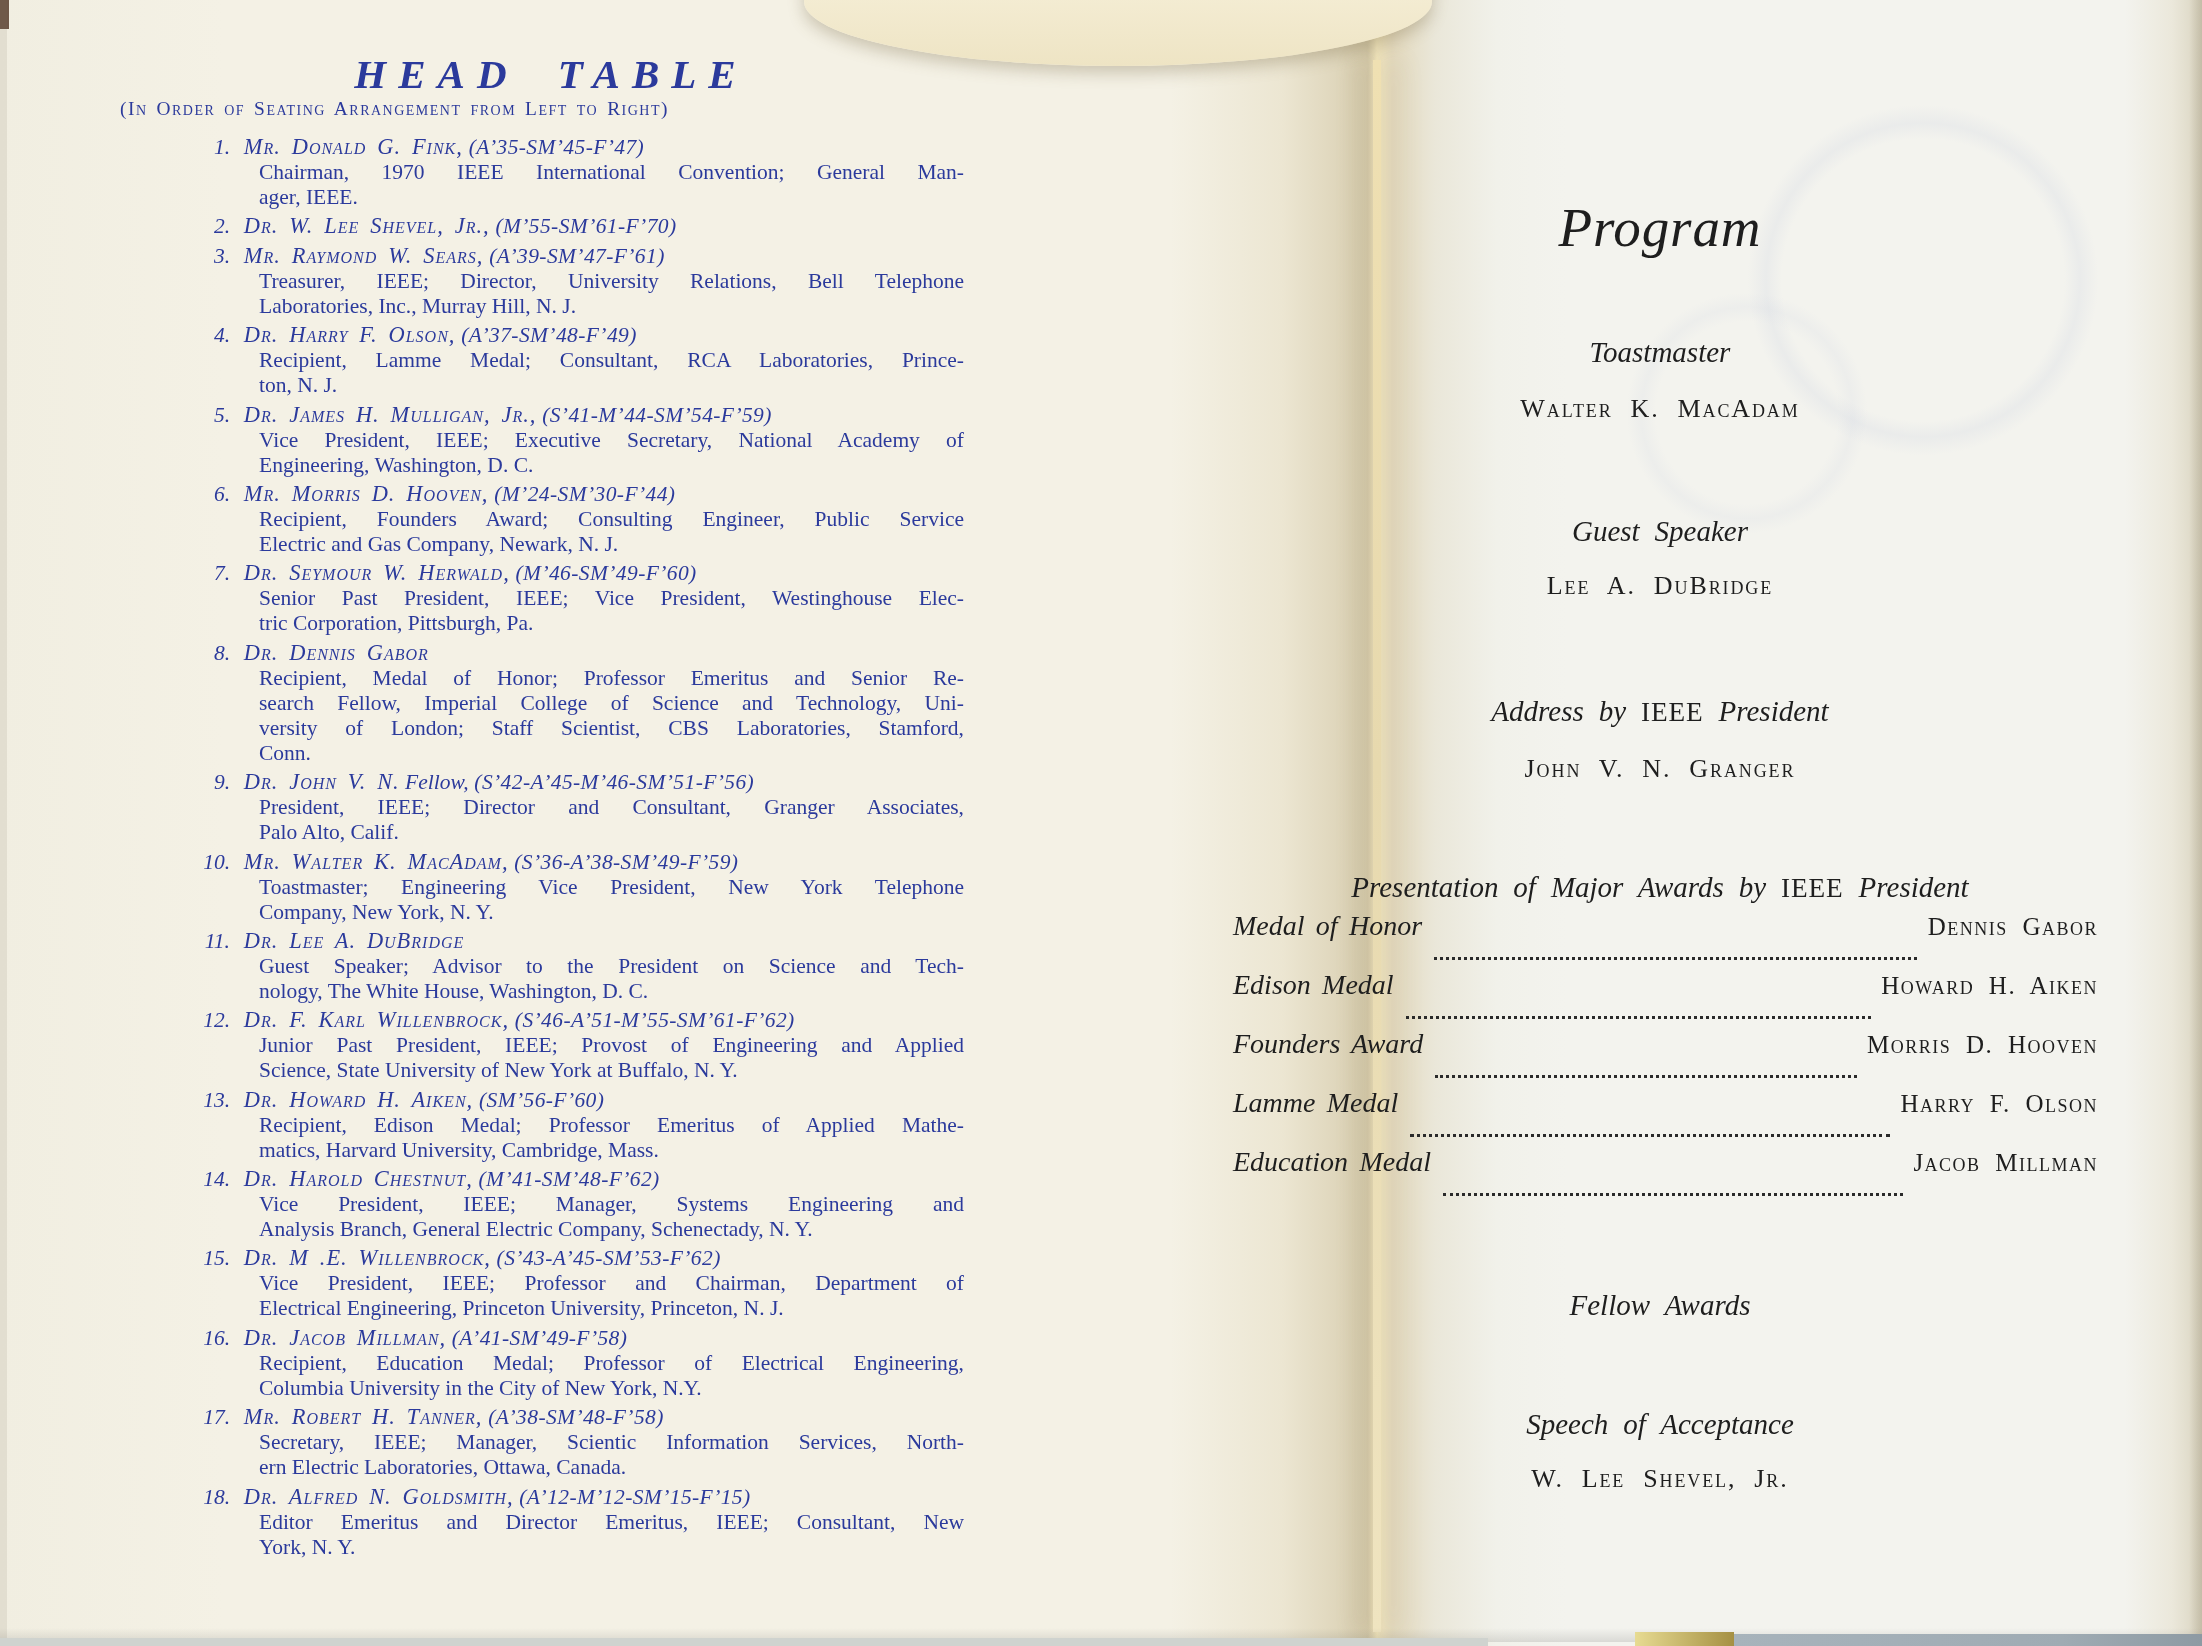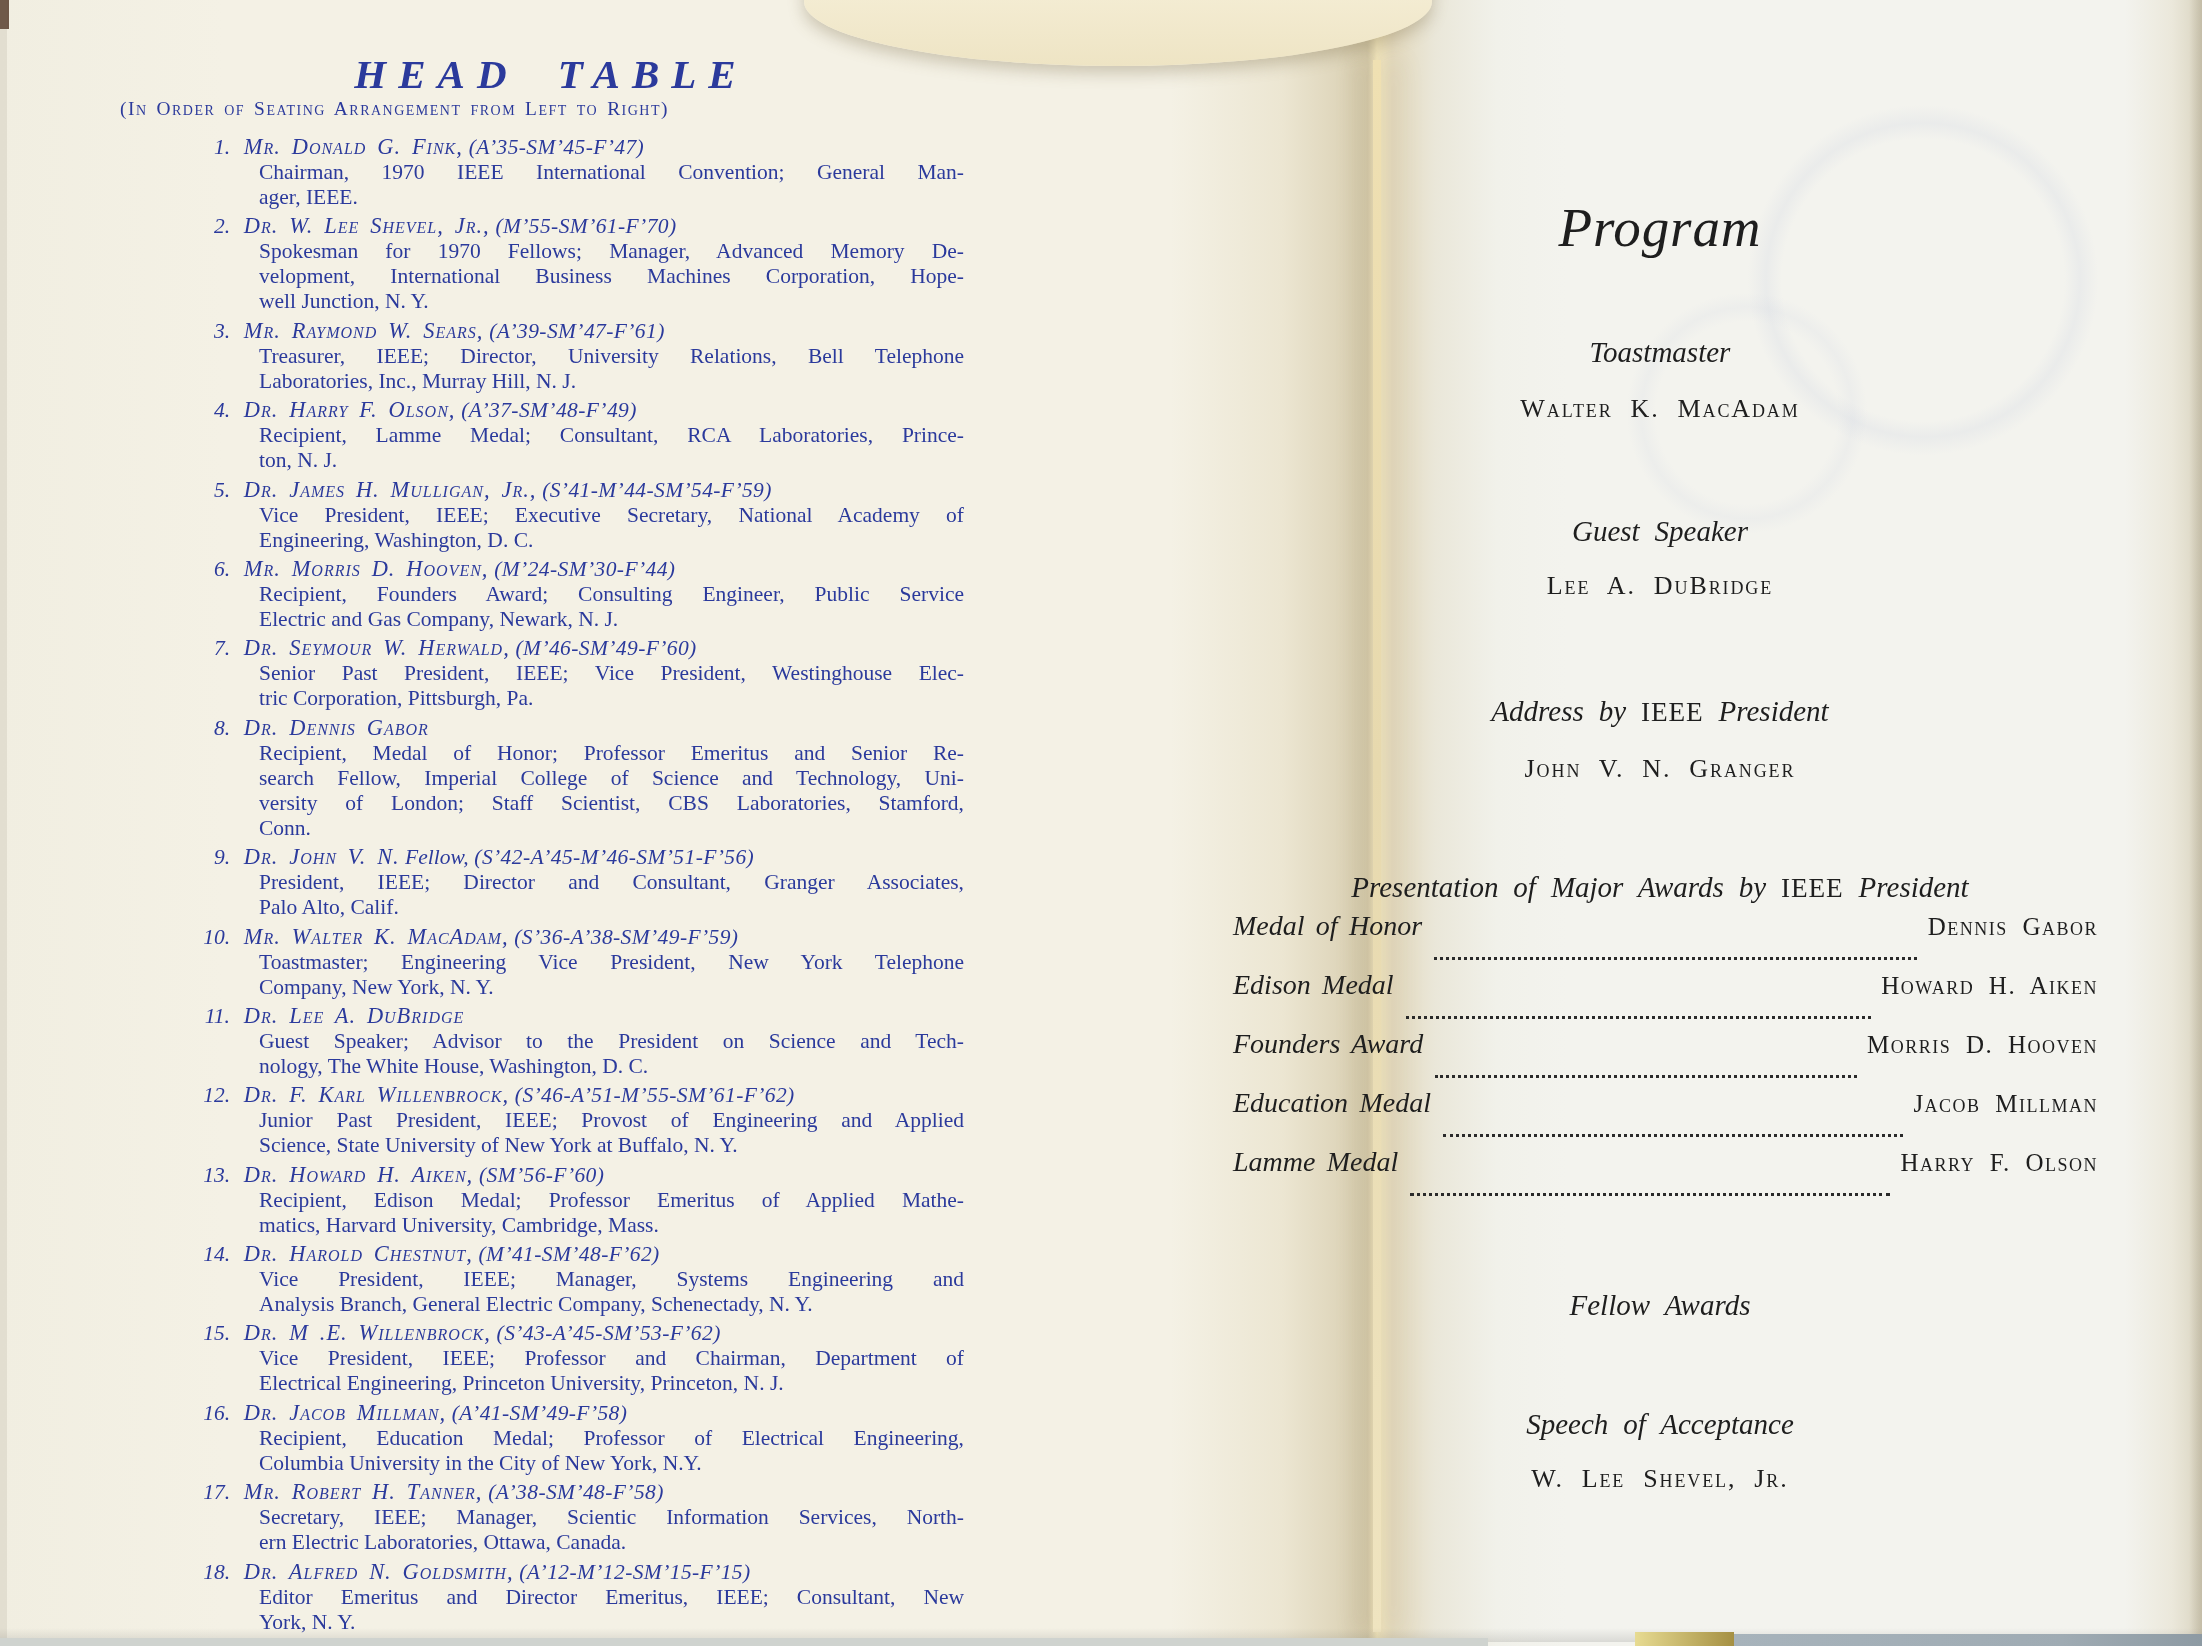--- a/index.html
+++ b/index.html
@@ -85,25 +85,20 @@
   <div class="entry">
     <div class="nline"><span class="num">1.</span><span class="nm">Mr. Donald G. Fink,</span><span class="nm-plain"></span><span class="gr">&nbsp;(A’35-SM’45-F’47)</span></div>
     <div class="desc">
             <div class="dl">Chairman, 1970 IEEE International Convention; General Man-</div>
             <div class="dl last">ager, IEEE.</div>
           </div>
   </div>
 
   <div class="entry">
     <div class="nline"><span class="num">2.</span><span class="nm">Dr. W. Lee Shevel, Jr.,</span><span class="nm-plain"></span><span class="gr">&nbsp;(M’55-SM’61-F’70)</span></div>
-    <div class="desc">
-            <div class="dl">Spokesman for 1970 Fellows; Manager, Advanced Memory De-</div>
-            <div class="dl">velopment, International Business Machines Corporation, Hope-</div>
-            <div class="dl last">well Junction, N. Y.</div>
-          </div>
   </div>
 
   <div class="entry">
     <div class="nline"><span class="num">3.</span><span class="nm">Mr. Raymond W. Sears,</span><span class="nm-plain"></span><span class="gr">&nbsp;(A’39-SM’47-F’61)</span></div>
     <div class="desc">
             <div class="dl">Treasurer, IEEE; Director, University Relations, Bell Telephone</div>
             <div class="dl last">Laboratories, Inc., Murray Hill, N. J.</div>
           </div>
   </div>
 
@@ -259,29 +254,29 @@
     <span class="arec">Howard H. Aiken</span>
   </div>
 
   <div class="arow">
     <span class="aname">Founders Award</span>
     <span class="lead"></span>
     <span class="arec">Morris D. Hooven</span>
   </div>
 
   <div class="arow">
+    <span class="aname">Lamme Medal</span>
+    <span class="lead"></span>
+    <span class="arec">Harry F. Olson</span>
+  </div>
+
+  <div class="arow">
     <span class="aname">Education Medal</span>
     <span class="lead"></span>
     <span class="arec">Jacob Millman</span>
-  </div>
-
-  <div class="arow">
-    <span class="aname">Lamme Medal</span>
-    <span class="lead"></span>
-    <span class="arec">Harry F. Olson</span>
   </div>
 </div>
 
   <div class="rp rp-h" style="top:1289px">Fellow Awards</div>
 
   <div class="rp rp-h" style="top:1408px">Speech of Acceptance</div>
   <div class="rp rp-name" style="top:1464px">W. Lee Shevel, Jr.</div>
 
   <div class="notch"></div>
   <div class="ledge"></div>

